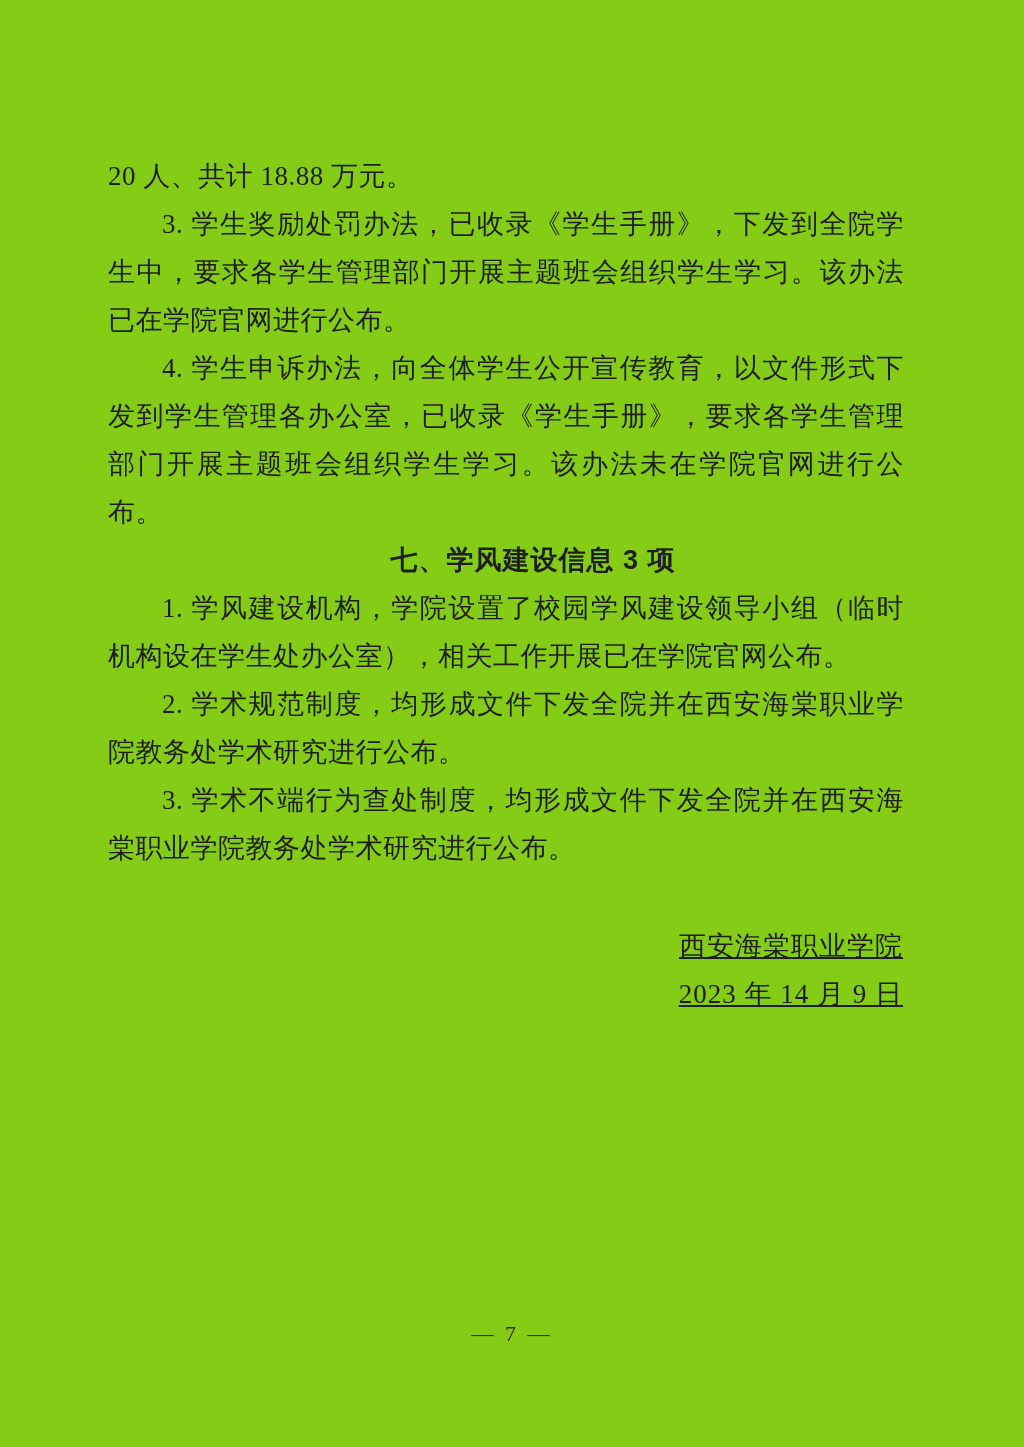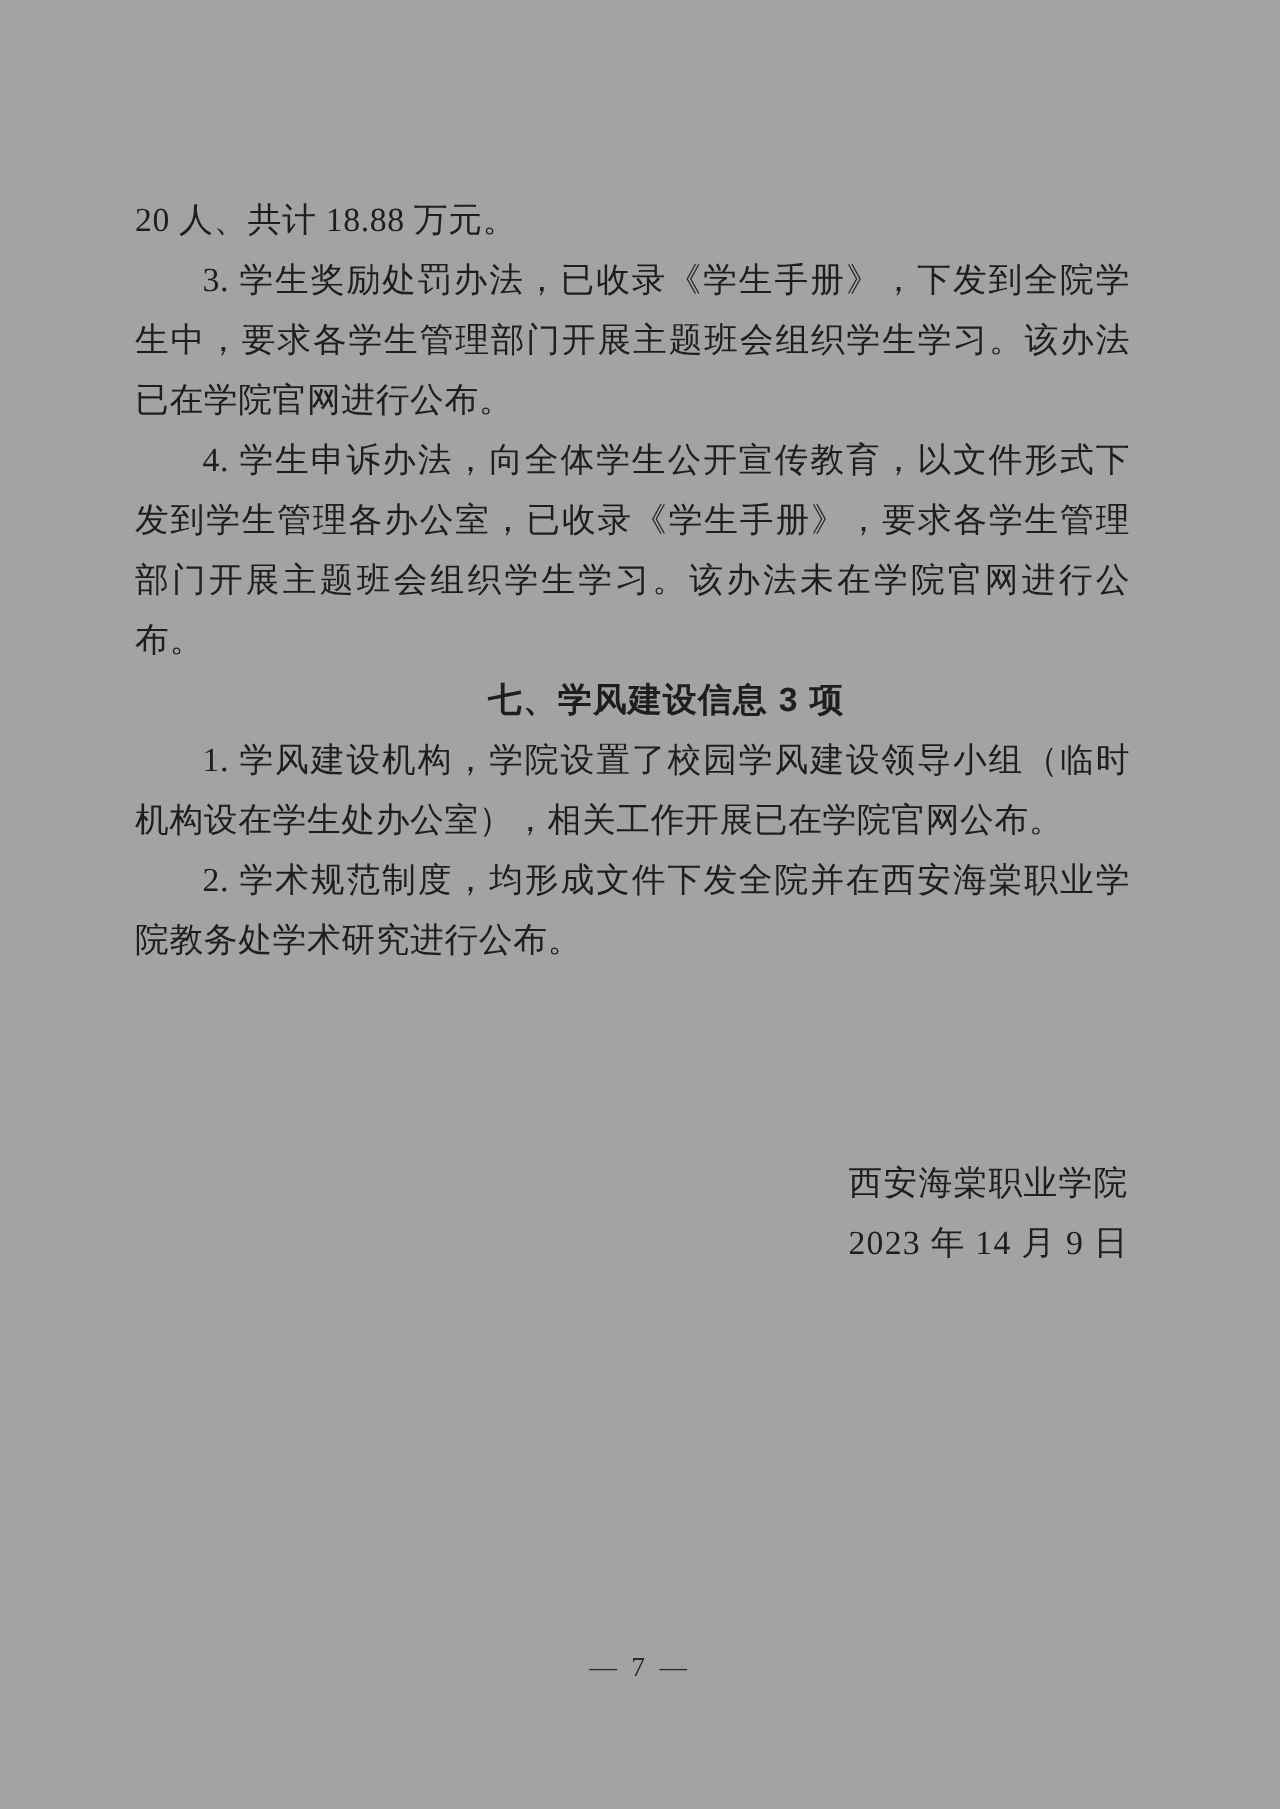--- a/index.html
+++ b/index.html
@@ -4,21 +4,21 @@
 <style>
   html, body {
     margin: 0;
     padding: 0;
     background: #ffffff;
   }
   .page {
     position: relative;
     width: 1024px;
     height: 1447px;
-    background: #a3a3a3;
+    background: #84cc16;
     overflow: hidden;
     font-family: "Liberation Serif", "DejaVu Serif", serif;
     color: #1e1e1e;
   }
   .content {
     position: absolute;
     left: 108px;
     top: 152px;
     width: 796px;
   }
@@ -37,24 +37,25 @@
   .para.heading {
     font-family: "Liberation Sans", "DejaVu Sans", sans-serif;
     font-weight: 700;
     text-align: center;
     letter-spacing: 1px;
   }
   .signature {
     position: absolute;
     top: 922px;
     right: 121px;
-    text-align: left;
+    text-align: right;
     font-size: 27px;
     line-height: 48px;
     letter-spacing: 1px;
+    text-decoration: underline;
   }
   .footer {
     position: absolute;
     top: 1320px;
     left: 0;
     width: 100%;
     text-align: center;
     font-size: 22px;
     line-height: 28px;
     letter-spacing: 3px;
@@ -72,20 +73,21 @@
     <p class="para">3. 学生奖励处罚办法，已收录《学生手册》，下发到全院学生中，要求各学生管理部门开展主题班会组织学生学习。该办法已在学院官网进行公布。</p>
 
     <p class="para">4. 学生申诉办法，向全体学生公开宣传教育，以文件形式下发到学生管理各办公室，已收录《学生手册》，要求各学生管理部门开展主题班会组织学生学习。该办法未在学院官网进行公布。</p>
 
     <p class="para heading">七、学风建设信息 3 项</p>
 
     <p class="para">1. 学风建设机构，学院设置了校园学风建设领导小组（临时机构设在学生处办公室），相关工作开展已在学院官网公布。</p>
 
     <p class="para">2. 学术规范制度，均形成文件下发全院并在西安海棠职业学院教务处学术研究进行公布。</p>
 
+    <p class="para">3. 学术不端行为查处制度，均形成文件下发全院并在西安海棠职业学院教务处学术研究进行公布。</p>
   </div>
 
   <div class="signature">
     <div>西安海棠职业学院</div>
     <div>2023 年 14 月 9 日</div>
   </div>
 
   <div class="footer">— 7 —</div>
 
 </div>

